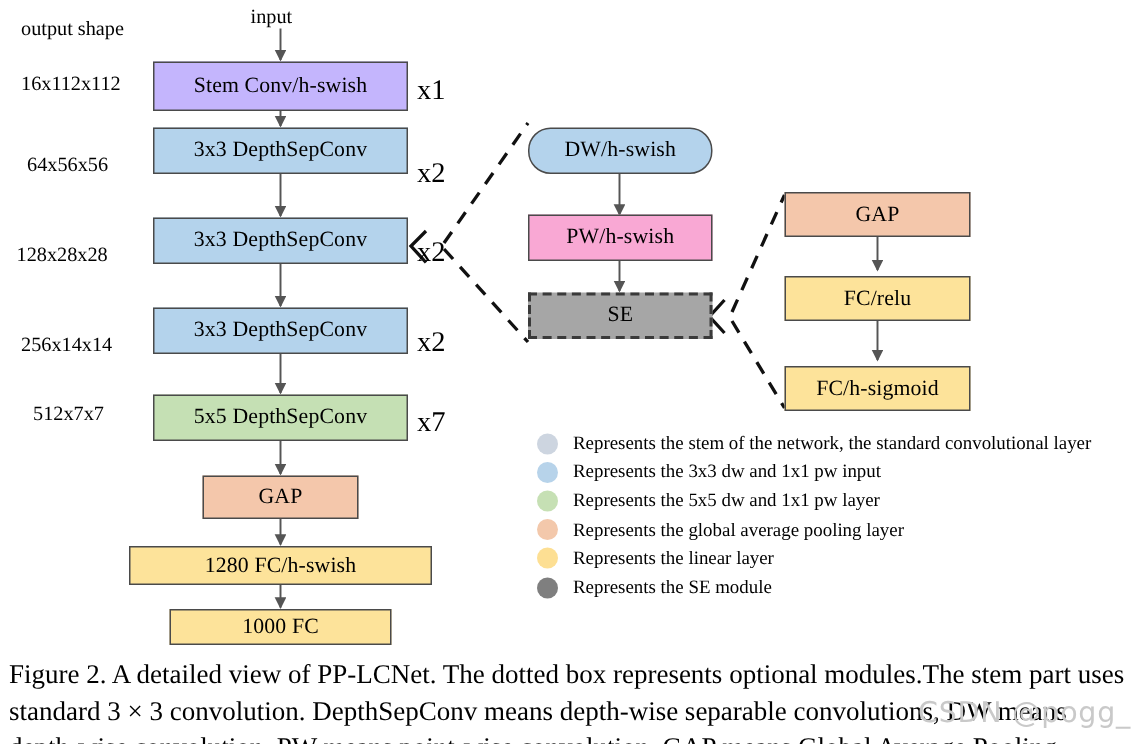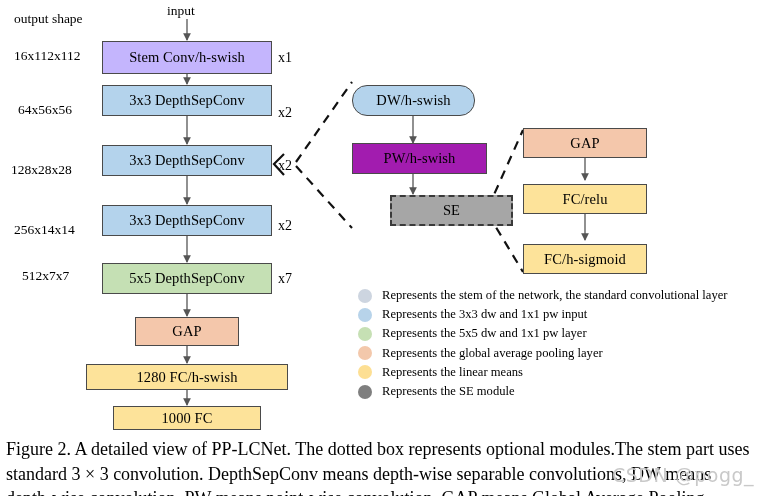--- a/index.html
+++ b/index.html
@@ -29,32 +29,31 @@
     justify-content: center;
     font-family: "Liberation Serif", "DejaVu Serif", serif;
     font-size: 14.5px;
     line-height: 1;
     color: #000;
     white-space: nowrap;
     letter-spacing: .1px;
   }
   .node.se {
     border: 2px dashed #3a3a3a;
-    margin-left: 38px;
   }
   
   .txt {
     position: absolute;
     font-family: "Liberation Serif", "DejaVu Serif", serif;
     color: #000;
     white-space: nowrap;
     line-height: 1;
   }
   .shape-label { font-size: 13.5px; }
-  .mult-label  { font-size: 14px; }
+  .mult-label  { font-size: 19px; }
   .hdr-label   { font-size: 13.5px; }
   
   #wires {
     position: absolute;
     left: 0; top: 0;
     width: 762px;
     height: 496px;
     pointer-events: none;
   }
   
@@ -184,21 +183,21 @@
   <div class="txt mult-label" style="left:278px; top:106px;">x2</div>
   <div class="txt mult-label" style="left:278px; top:159px;">x2</div>
   <div class="txt mult-label" style="left:278px; top:219px;">x2</div>
   <div class="txt mult-label" style="left:278px; top:272px;">x7</div>
 
   <div class="node" style="left:135px; top:317px; width:104px; height:29px; background:#f4c7ab;">GAP</div>
   <div class="node" style="left:86px; top:364px; width:202px; height:26px; background:#fde39a;">1280 FC/h-swish</div>
   <div class="node" style="left:113px; top:406px; width:148px; height:24px; background:#fde39a;">1000 FC</div>
 
   <div class="node" style="left:352px; top:85px; width:123px; height:31px; background:#b4d3ec;border-radius:15px;">DW/h-swish</div>
-  <div class="node" style="left:352px; top:143px; width:135px; height:31px; background:#a21caf;">PW/h-swish</div>
+  <div class="node" style="left:352px; top:143px; width:123px; height:31px; background:#f9a8d4;">PW/h-swish</div>
   <div class="node se" style="left:352px; top:195px; width:123px; height:31px; background:#a6a6a6;">SE</div>
 
   <div class="node" style="left:523px; top:128px; width:124px; height:30px; background:#f4c7ab;">GAP</div>
   <div class="node" style="left:523px; top:184px; width:124px; height:30px; background:#fde39a;text-align:right;">FC/relu</div>
   <div class="node" style="left:523px; top:244px; width:124px; height:30px; background:#fde39a;">FC/h-sigmoid</div>
 
   <div id="legend">
     <div class="legend-row">
       <span class="legend-dot" style="background:#cdd5e0;"></span>
       <span class="legend-text">Represents the stem of the network, the standard convolutional layer</span>
@@ -210,21 +209,21 @@
     <div class="legend-row">
       <span class="legend-dot" style="background:#c6e0b4;"></span>
       <span class="legend-text">Represents the 5x5 dw and 1x1 pw layer</span>
     </div>
     <div class="legend-row">
       <span class="legend-dot" style="background:#f3c8ab;"></span>
       <span class="legend-text">Represents the global average pooling layer</span>
     </div>
     <div class="legend-row">
       <span class="legend-dot" style="background:#fddf93;"></span>
-      <span class="legend-text">Represents the linear means</span>
+      <span class="legend-text">Represents the linear layer</span>
     </div>
     <div class="legend-row">
       <span class="legend-dot" style="background:#7f7f7f;"></span>
       <span class="legend-text">Represents the SE module</span>
     </div>
   </div>
 
   <div id="caption">Figure 2. A detailed view of PP-LCNet.  The dotted box represents optional modules.The stem part uses standard 3 × 3 convolution. DepthSepConv means depth-wise separable convolutions, DW means depth-wise convolution, PW means point-wise convolution, GAP means Global Average Pooling.</div>
 
   <div id="watermark">CSDN @pogg_</div>

